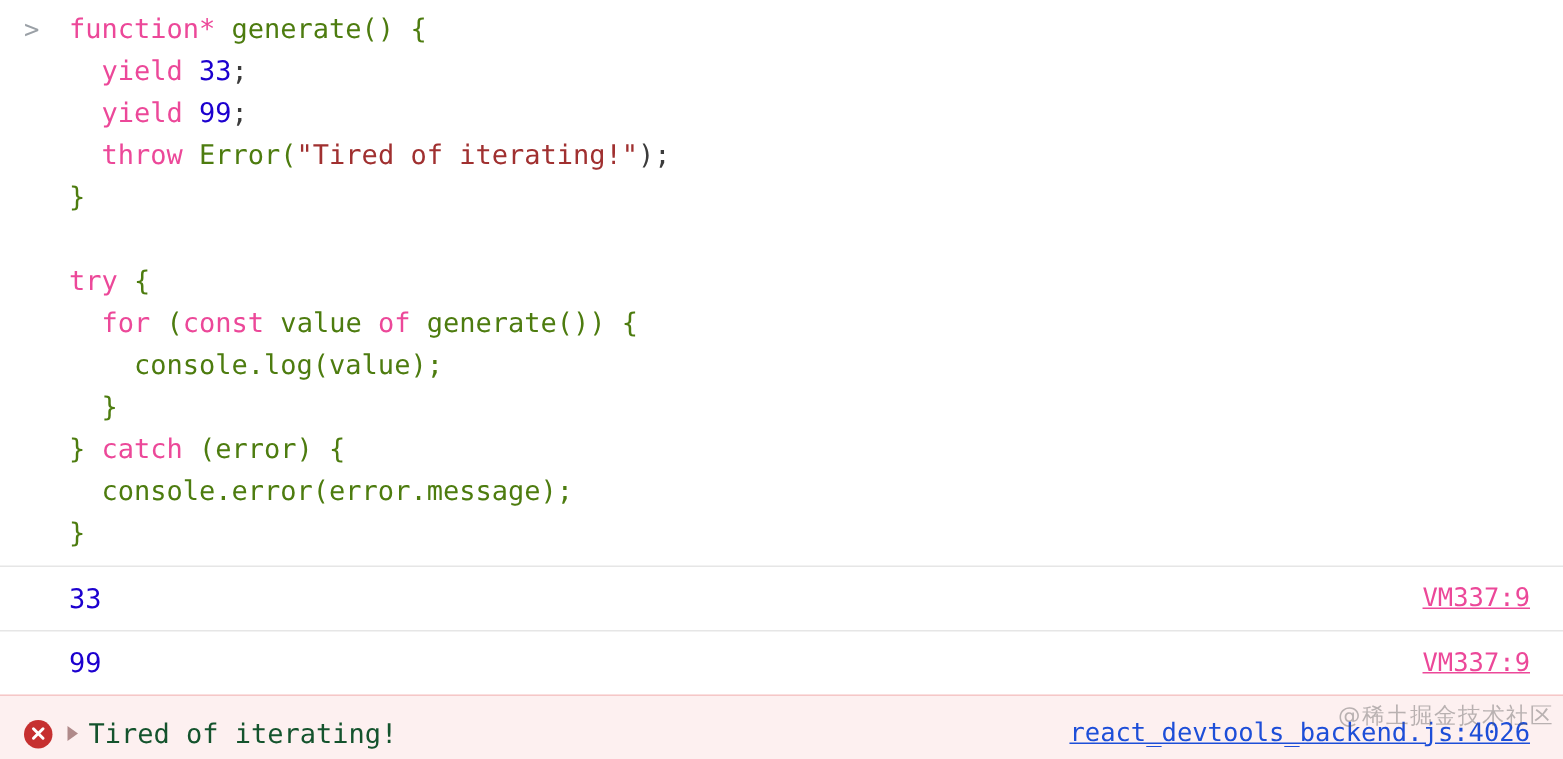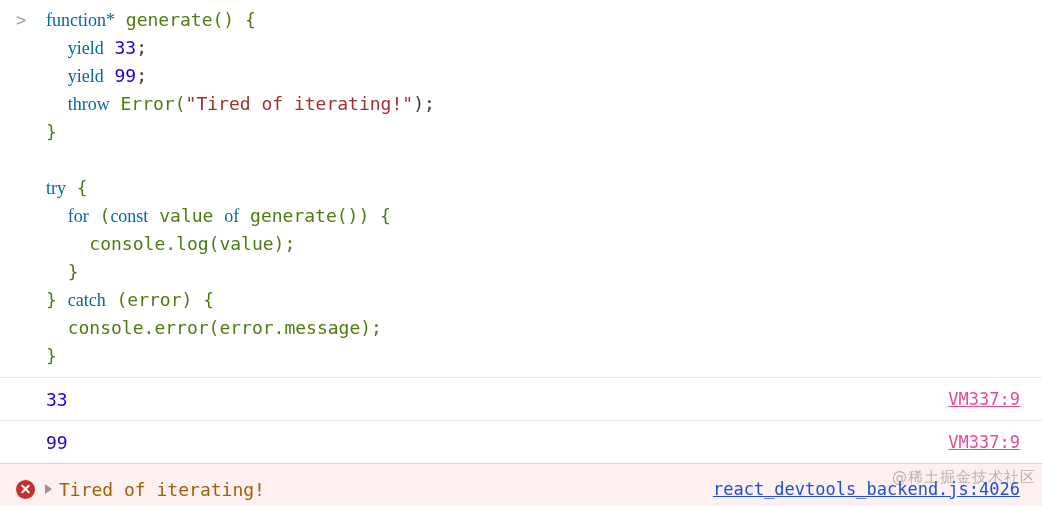--- a/index.html
+++ b/index.html
@@ -52,21 +52,21 @@
     line-height: 28px;
     white-space: pre;
     color: #3b3b3b;
     letter-spacing: 0px;
   }
 
   .code-line { height: 28px; white-space: pre; }
   .code-line.blank { height: 28px; }
 
   
-  .tok-kw    { color: #0369a1; font-family: Liberation Serif, serif; }      
+  .tok-kw    { color: #ec4899; }      
   .tok-plain { color: #4d7c0f; }
   .tok-num   { color: #1c00cf; }
   .tok-str   { color: #a03030; }
   .tok-punc  { color: #3b3b3b; }
 
   
   .msg-row {
     position: relative;
     display: flex;
     align-items: center;
@@ -140,21 +140,21 @@
     border-left: 7px solid #b08a8a;
     border-top: 5px solid transparent;
     border-bottom: 5px solid transparent;
     margin-right: 7px;
     cursor: pointer;
   }
 
   .error-text {
     font-family: "DejaVu Sans Mono", "Liberation Mono", monospace;
     font-size: 18px;
-    color: #a16207;
+    color: #14532d;
     white-space: nowrap;
   }
 
   .msg-row.error .msg-link {
     color: #1d4ed8;
   }
 
   
   .watermark {
     position: absolute;

